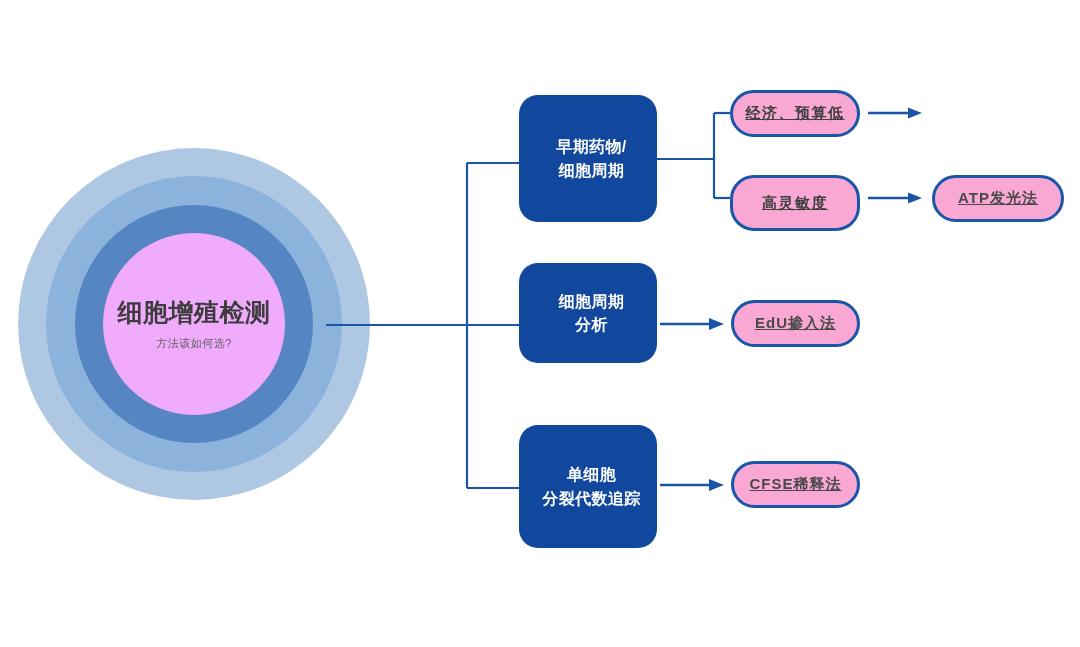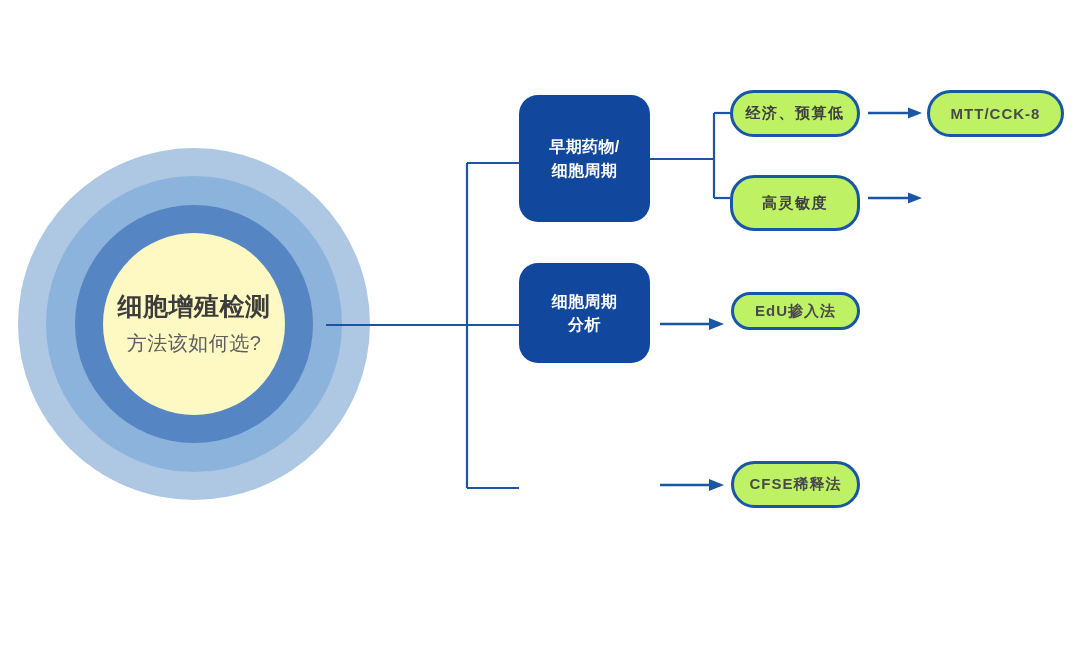--- a/index.html
+++ b/index.html
@@ -43,37 +43,37 @@
     background: #8cb3dc;
   }
   .ring-inner {
     left: 57px; top: 57px;
     width: 238px; height: 238px;
     background: #5585c2;
   }
   .ring-core {
     left: 85px; top: 85px;
     width: 182px; height: 182px;
-    background: #fef9c3;
+    background: #f0abfc;
     display: flex;
     flex-direction: column;
     align-items: center;
     justify-content: center;
   }
   #hub-title {
     font-size: 25px;
     font-weight: 700;
     color: #3c3c3c;
     letter-spacing: 0.5px;
     line-height: 1.2;
     white-space: nowrap;
   }
   #hub-subtitle {
     margin-top: 9px;
-    font-size: 20px;
+    font-size: 11px;
     font-weight: 400;
     color: #5e5e5e;
     letter-spacing: 0.5px;
     white-space: nowrap;
   }
 
   
   .cat-box {
     position: absolute;
     left: 519px;
@@ -82,52 +82,54 @@
     border-radius: 19px;
     display: flex;
     align-items: center;
     justify-content: center;
     text-align: center;
     color: #ffffff;
     font-size: 16px;
     font-weight: 700;
     line-height: 1.45;
     letter-spacing: 0.4px;
+    padding-left: 7px;
   }
   #cat-box-1 { top: 95px;  height: 127px; }
   #cat-box-2 { top: 263px; height: 100px; }
   #cat-box-3 { top: 425px; height: 123px; }
 
   
   .pill {
     position: absolute;
     box-sizing: border-box;
-    background: #bef264;
+    background: #f9a8d4;
     border: 3px solid #1a56a8;
     border-radius: 24px;
     display: flex;
     align-items: center;
     justify-content: center;
     text-align: center;
     color: #4a4a4a;
     font-size: 15px;
     font-weight: 700;
     letter-spacing: 1px;
     white-space: nowrap;
+    text-decoration: underline;
   }
   .pill-condition {
     color: #3f3f3f;
     letter-spacing: 1.5px;
   }
 
   #pill-cond-1   { left: 730px; top: 90px;  width: 130px; height: 47px; }
   #pill-cond-2   { left: 730px; top: 175px; width: 130px; height: 56px; }
   #pill-method-1 { left: 927px; top: 90px;  width: 137px; height: 47px; }
   #pill-method-2 { left: 932px; top: 175px; width: 132px; height: 47px; }
-  #pill-method-3 { left: 731px; top: 292px; width: 129px; height: 38px; }
+  #pill-method-3 { left: 731px; top: 300px; width: 129px; height: 47px; }
   #pill-method-4 { left: 731px; top: 461px; width: 129px; height: 47px; }
 
   
   #connectors {
     position: absolute;
     left: 0;
     top: 0;
     width: 1080px;
     height: 647px;
     pointer-events: none;
@@ -196,25 +198,31 @@
     </span>
   </div>
 
   <div class="cat-box" id="cat-box-2">
     <span>
       <span>细胞周期</span><br>
       <span>分析</span>
     </span>
   </div>
 
+  <div class="cat-box" id="cat-box-3">
+    <span>
+      <span>单细胞</span><br>
+      <span>分裂代数追踪</span>
+    </span>
+  </div>
 
   <div class="pill pill-condition" id="pill-cond-1">经济、预算低</div>
 
   <div class="pill pill-condition" id="pill-cond-2">高灵敏度</div>
 
-  <div class="pill" id="pill-method-1">MTT/CCK-8</div>
-
+
+  <div class="pill" id="pill-method-2">ATP发光法</div>
 
   <div class="pill" id="pill-method-3">EdU掺入法</div>
 
   <div class="pill" id="pill-method-4">CFSE稀释法</div>
 
 </div>
 
 </body></html>

